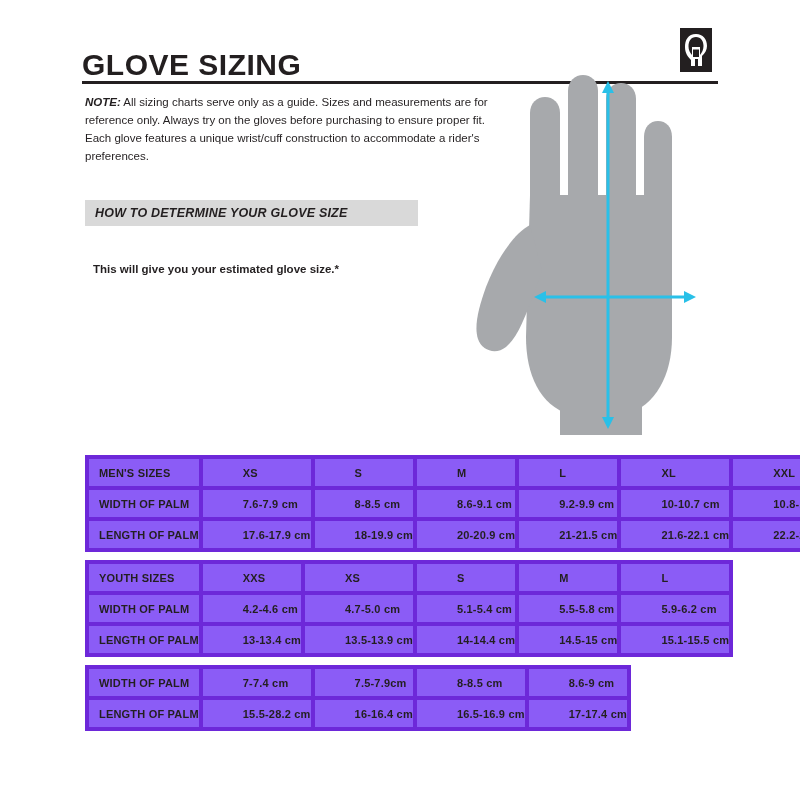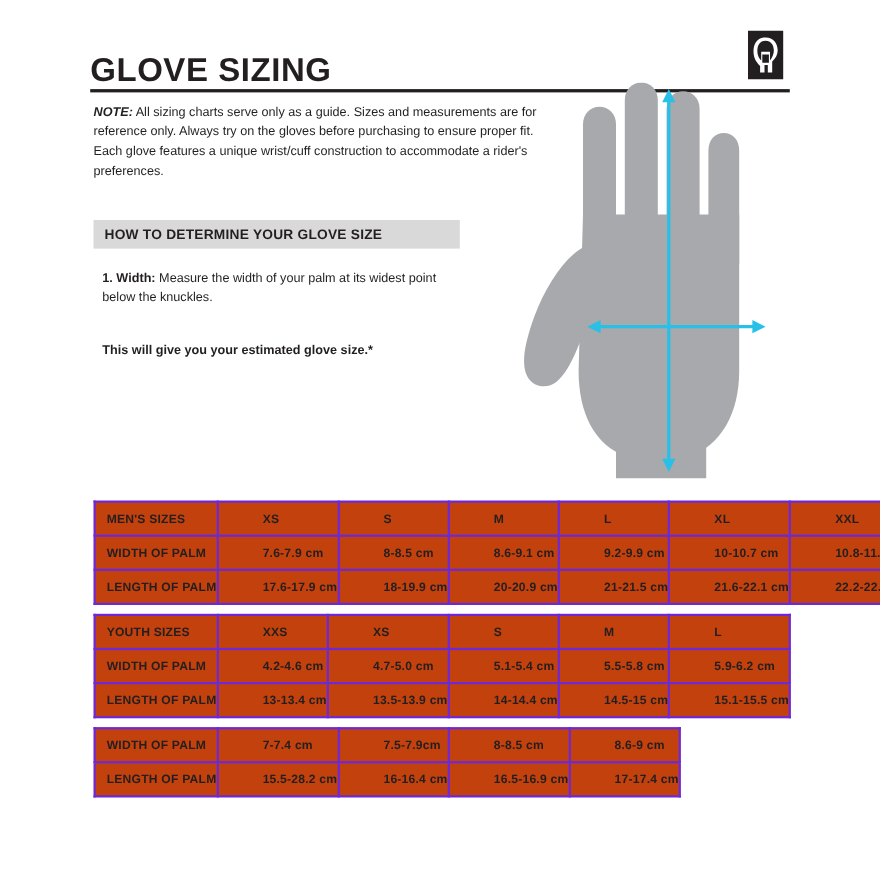--- a/index.html
+++ b/index.html
@@ -67,20 +67,21 @@
     height: 26px;
     background: #d9d9d9;
     display: flex;
     align-items: center;
     padding-left: 10px;
   }
   .howto-banner span {
     font-size: 12.5px;
     font-weight: bold;
     letter-spacing: 0.2px;
+    font-style: italic;
   }
 
   .howto-body {
     position: absolute;
     left: 93px; top: 244px;
     width: 330px;
     font-size: 11.5px;
     line-height: 18px;
   }
   .howto-body p { margin: 0 0 14px 0; }
@@ -102,22 +103,22 @@
     position: absolute;
     left: 85px; top: 455px;
     width: 630px;
   }
   table {
     border-collapse: collapse;
     border-spacing: 0;
     table-layout: fixed;
   }
   td, th {
-    border: 2px solid #6d28d9;
-    background: #c2410c;
+    border: 4px solid #6d28d9;
+    background: #8b5cf6;
     font-size: 11px;
     font-weight: bold;
     height: 31px;
     padding: 0 0 0 10px;
     text-align: left;
     white-space: nowrap;
     letter-spacing: 0.2px;
     color: #231f20;
   }
   th { font-weight: bold; }
@@ -145,23 +146,20 @@
 
   <div class="note">
     <b>NOTE:</b><span> All sizing charts serve only as a guide. Sizes and measurements are for reference only. Always try on the gloves before purchasing to ensure proper fit. Each glove features a unique wrist/cuff construction to accommodate a rider's preferences.</span>
   </div>
 
   <div class="howto-banner">
     <span>HOW TO DETERMINE YOUR GLOVE SIZE</span>
   </div>
 
   <div class="howto-body">
-    <p>
-      <b>1. Width:</b><span> Measure the width of your palm at its widest point below the knuckles.</span>
-    </p>
     <p class="match">
       <br>
       <span>This will give you your estimated glove size.*</span>
     </p>
   </div>
 
   <div class="hand-wrap">
     <svg viewBox="0 0 290 360" width="290" height="360" aria-hidden="true">
       <g>
 

